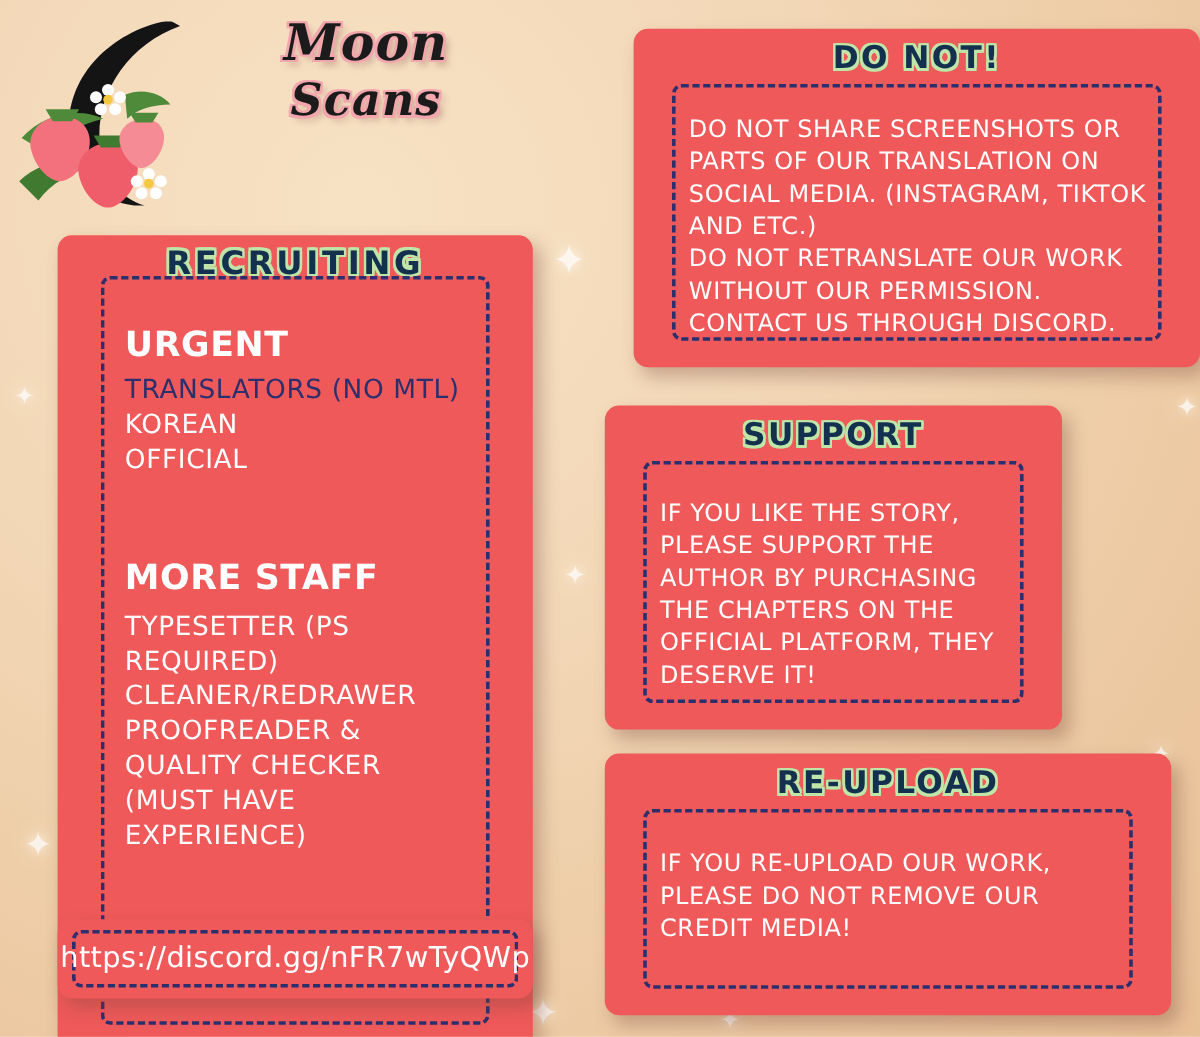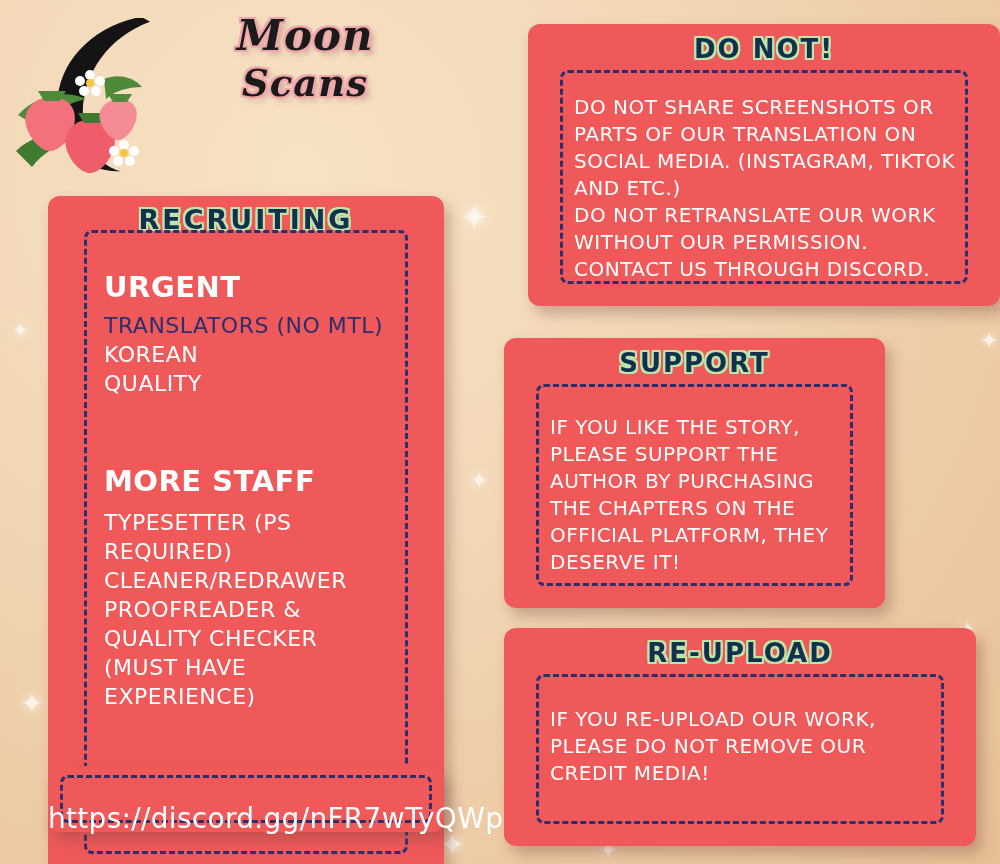--- a/index.html
+++ b/index.html
@@ -130,25 +130,25 @@
   }
   .dark-blue { color: #2b2f6e; }
 
   
   #discord-card {
     left: 48px; top: 766px; width: 396px; height: 66px;
   }
   #discord-card .inner { left: 12px; top: 9px; right: 12px; bottom: 9px; }
   #discord-link {
     position: absolute;
-    left: 0; right: 0; top: 36px;
-    text-align: left;
-    color: #ffffff;
-    font-family: "DejaVu Sans", sans-serif;
-    font-size: 28px;
+    left: 0; right: 0; top: 18px;
+    text-align: center;
+    color: #ffffff;
+    font-family: "DejaVu Sans", sans-serif;
+    font-size: 24px;
     letter-spacing: 0.3px;
   }
 
   
   #donot-card { left: 504px; top: 24px; width: 472px; height: 282px; margin-left: 24px; }
   #donot-card .inner { left: 32px; top: 46px; right: 32px; bottom: 22px; }
   #donot-card .card-title { top: 10px; }
   #donot-card .body-text { left: 46px; top: 70px; right: 40px; }
 
   #support-card { left: 504px; top: 338px; width: 381px; height: 270px; }
@@ -229,21 +229,21 @@
   <div class="card" id="recruiting-card">
     <div class="card-title">RECRUITING</div>
     <div class="inner"></div>
 
     <div class="rec-block" style="top:74px;">
       <div class="rec-head">URGENT</div>
     </div>
     <div class="rec-block" style="top:115px;">
       <div class="rec-line dark-blue">TRANSLATORS (NO MTL)</div>
       <div class="rec-line">KOREAN</div>
-      <div class="rec-line">QUALITY</div>
+      <div class="rec-line">OFFICIAL</div>
     </div>
 
     <div class="rec-block" style="top:312px;">
       <div class="rec-line">TYPESETTER (PS REQUIRED)</div>
       <div class="rec-line">CLEANER/REDRAWER</div>
       <div class="rec-line">PROOFREADER &amp;</div>
       <div class="rec-line">QUALITY CHECKER</div>
       <div class="rec-line">(MUST HAVE EXPERIENCE)</div>
     </div>
     <div class="rec-block" style="top:268px;">

